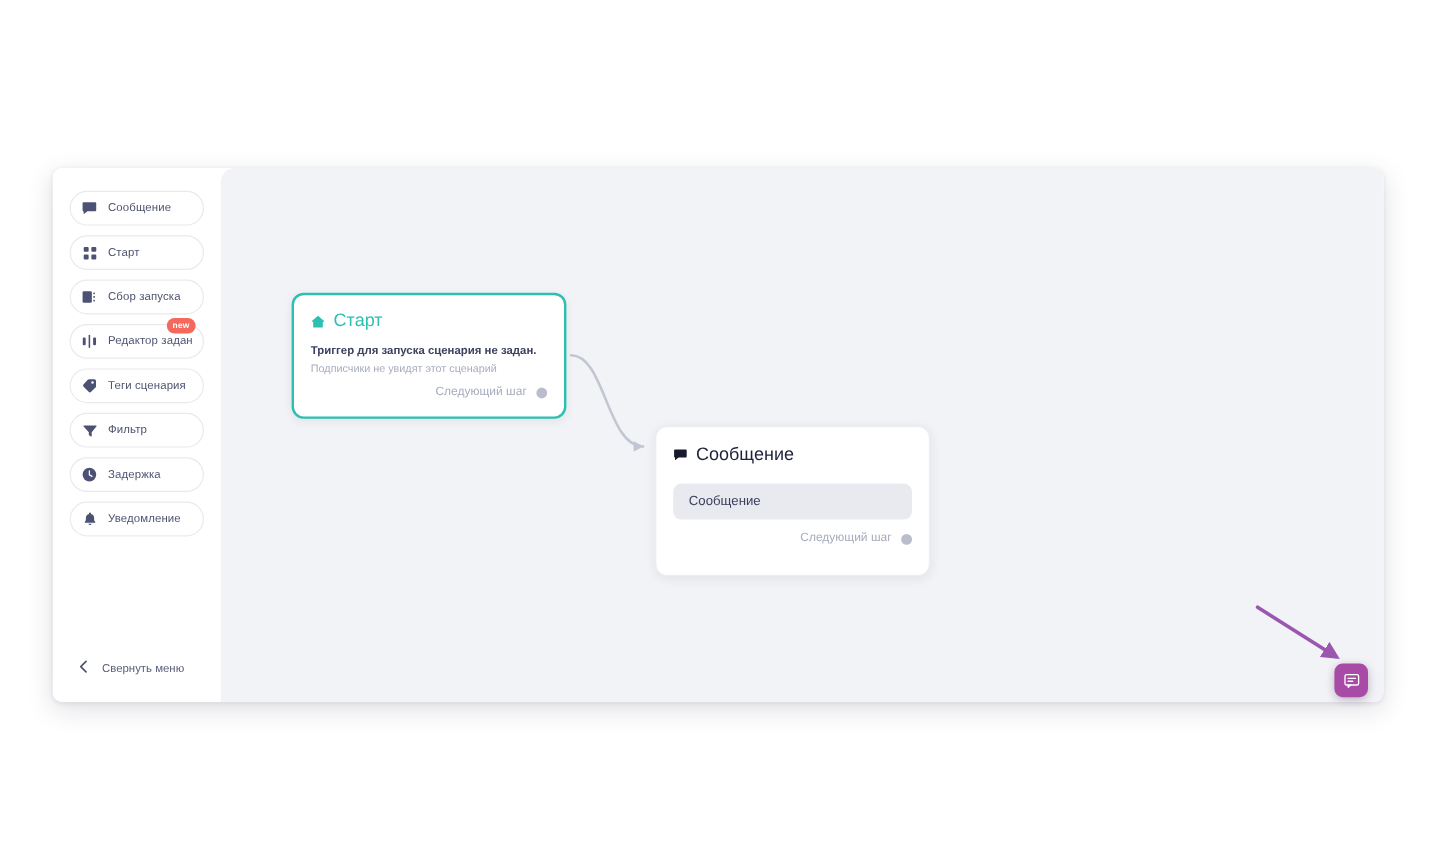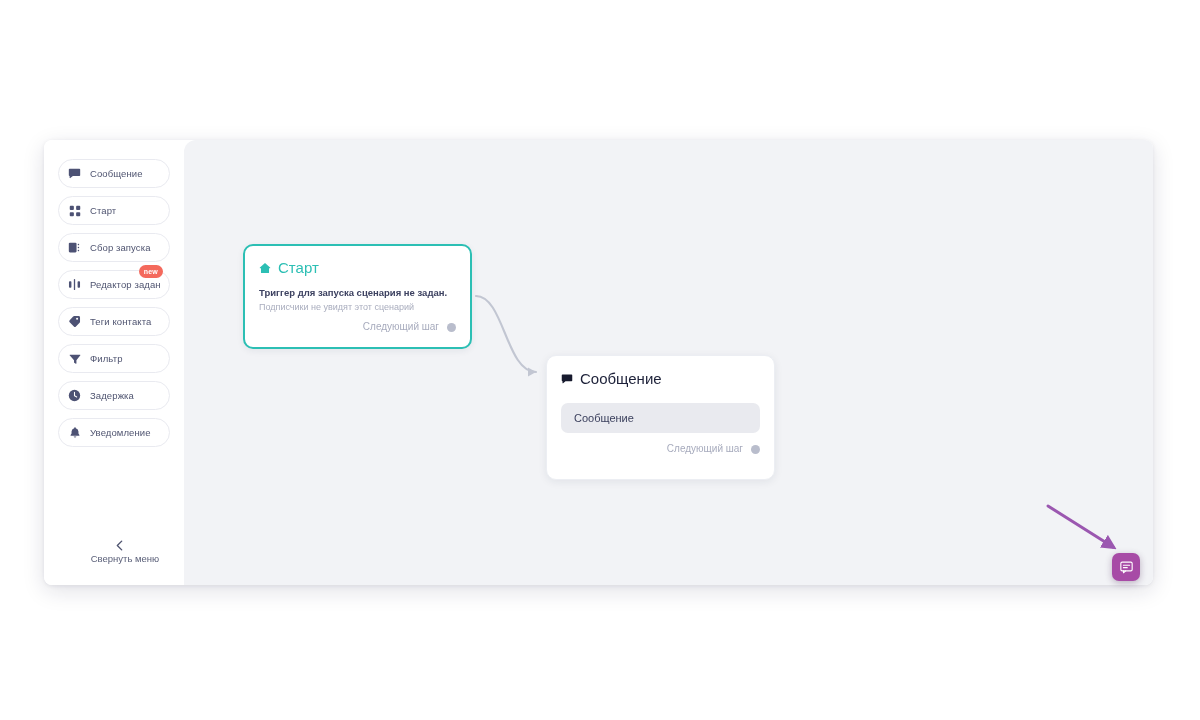--- a/index.html
+++ b/index.html
@@ -101,21 +101,20 @@
   #collapse-menu {
     position: absolute;
     left: 0;
     bottom: 21px;
     width: 140px;
     display: flex;
     align-items: center;
     padding-left: 22px;
     box-sizing: border-box;
     cursor: pointer;
-    flex-direction: column;
   }
   #collapse-menu .chev {
     color: #4f5470;
     font-size: 11px;
     margin-right: 12px;
     line-height: 1;
   }
   #collapse-menu .lbl {
     font-size: 9.5px;
     color: #5b6079;
@@ -314,21 +313,21 @@
           <span class="sidebar-label">Редактор задан</span>
         </div>
 
         <div class="sidebar-item">
           <span class="ic">
             <svg width="13" height="13" viewBox="0 0 16 16" fill="currentColor">
                 <path d="M7.6 1.2H13a1.8 1.8 0 0 1 1.8 1.8v5.4a1.8 1.8 0 0 1-.53 1.27l-4.5 4.5a1.8 1.8 0 0 1-2.55 0L2.06 9.03a1.8 1.8 0 0 1 0-2.55l4.27-4.76A1.8 1.8 0 0 1 7.6 1.2z"></path>
                 <circle cx="11.2" cy="4.6" r="1.25" fill="#fff"></circle>
               </svg>
           </span>
-          <span class="sidebar-label">Теги контакта</span>
+          <span class="sidebar-label">Теги сценария</span>
         </div>
 
         <div class="sidebar-item">
           <span class="ic">
             <svg width="12" height="12" viewBox="0 0 16 16" fill="currentColor">
                 <path d="M1.3 2.2h13.4a.55.55 0 0 1 .42.91L9.9 9.5v4.2a.6.6 0 0 1-.9.52l-2-1.2a.6.6 0 0 1-.3-.52V9.5L.88 3.11a.55.55 0 0 1 .42-.91z"></path>
               </svg>
           </span>
           <span class="sidebar-label">Фильтр</span>
         </div>

